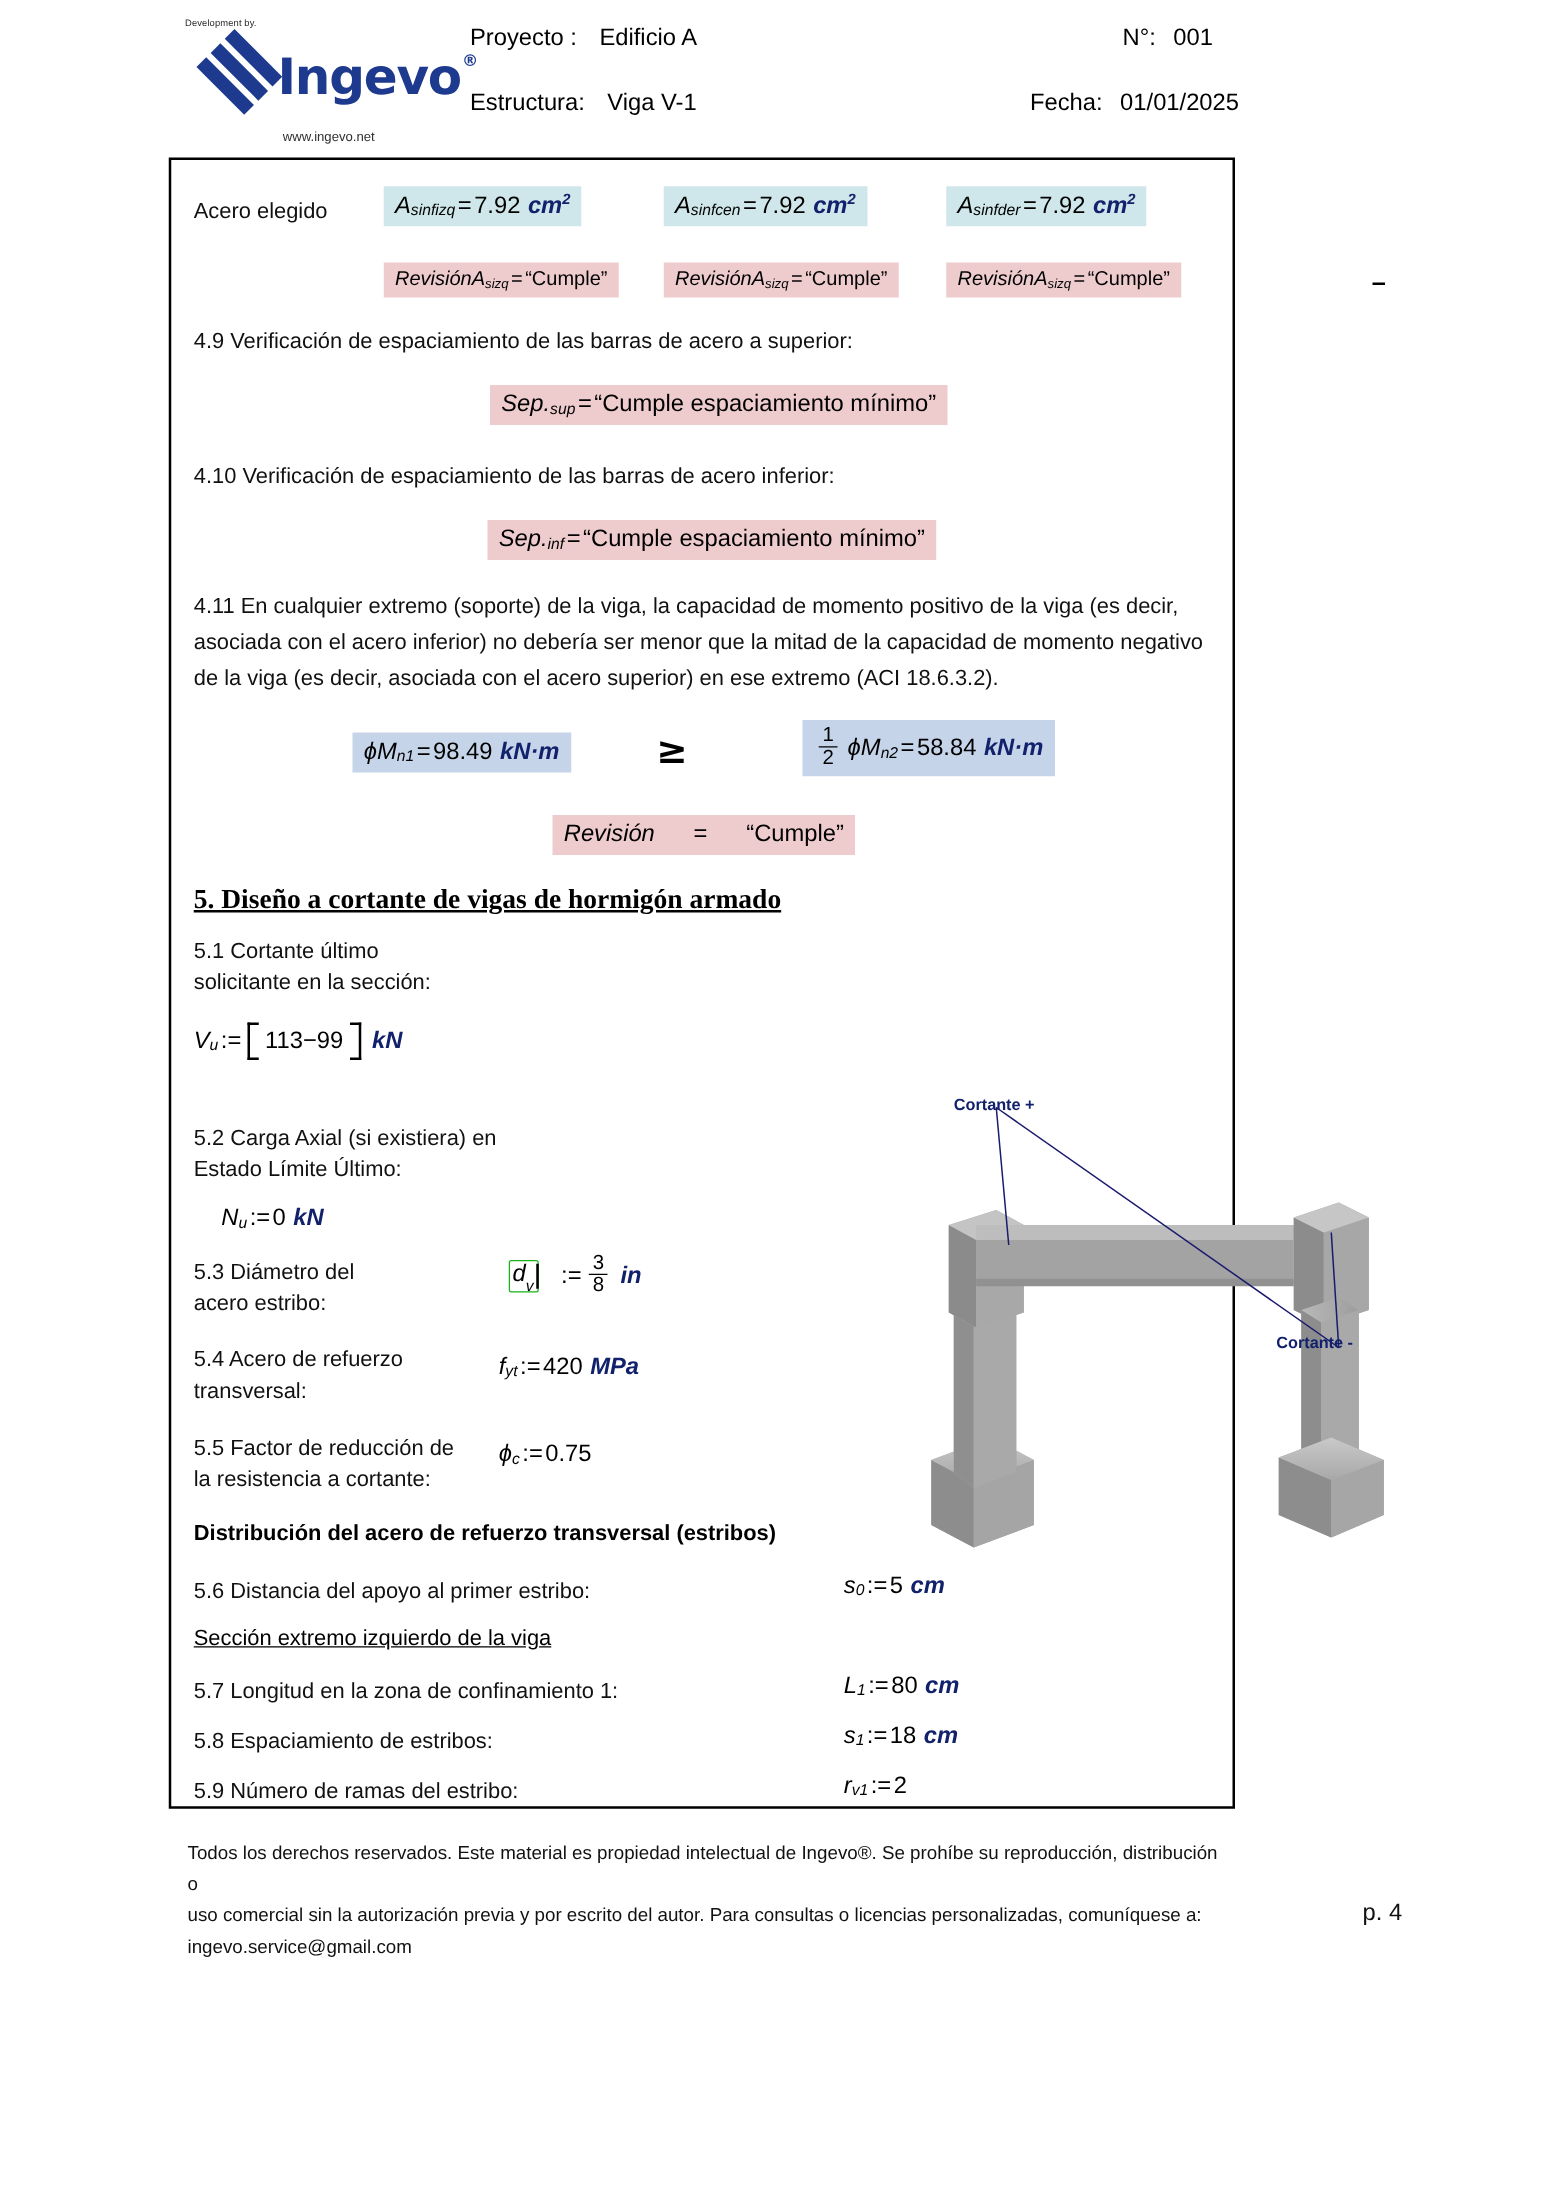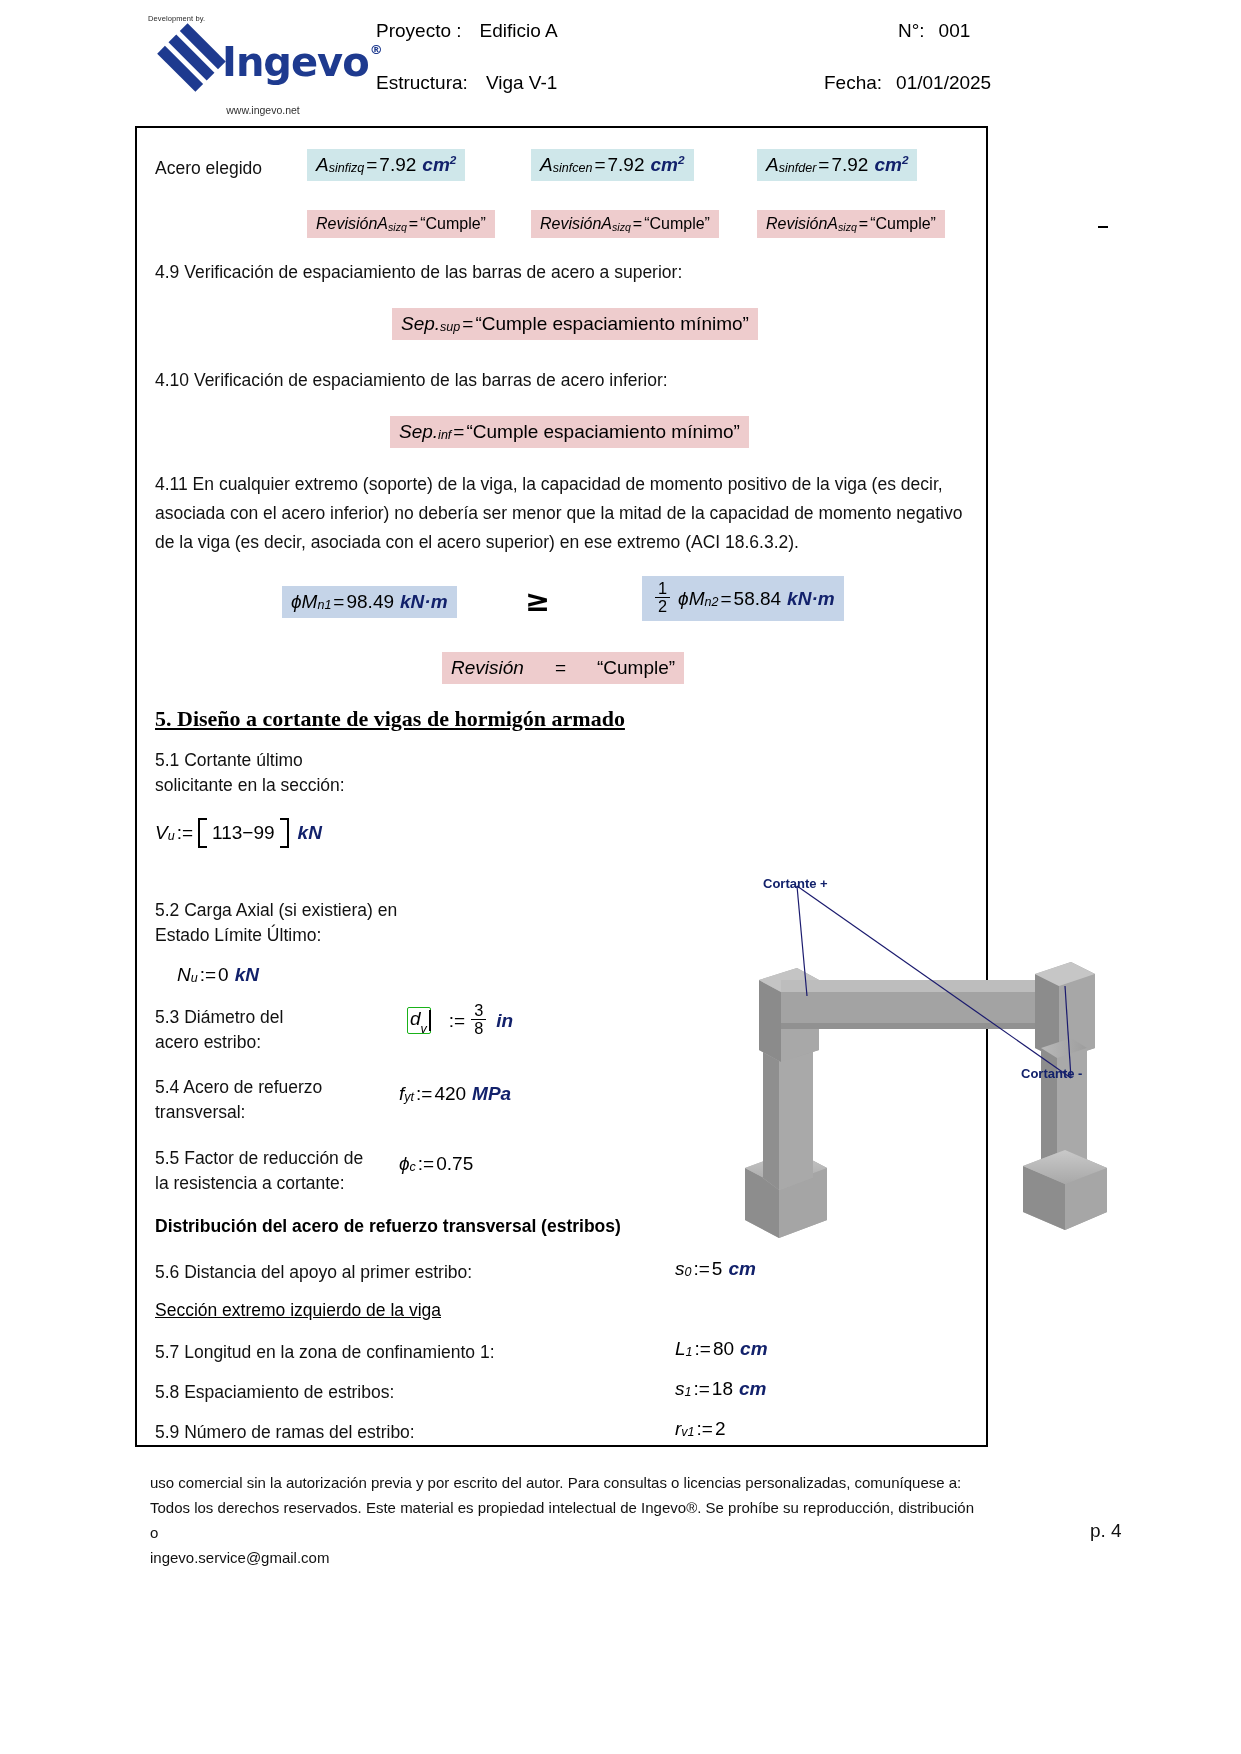--- a/index.html
+++ b/index.html
@@ -576,17 +576,17 @@
       <line x1="336" y1="210" x2="330" y2="118" stroke="#1a1a6e" stroke-width="1.2"></line>
     </svg>
 
     <div class="fig-label" style="left:28px; top:8px;">Cortante +</div>
     <div class="fig-label" style="left:286px; top:198px;">Cortante -</div>
   </div>
 
 </div>
 
 <div class="footer">
+  <p>Todos los derechos reservados. Este material es propiedad intelectual de Ingevo®. Se prohíbe su reproducción, distribución o</p>
   <p>uso comercial sin la autorización previa y por escrito del autor. Para consultas o licencias personalizadas, comuníquese a:</p>
-  <p>Todos los derechos reservados. Este material es propiedad intelectual de Ingevo®. Se prohíbe su reproducción, distribución o</p>
   <p>ingevo.service@gmail.com</p>
 </div>
 <div class="page-num">p. 4</div>
 
 </body></html>

